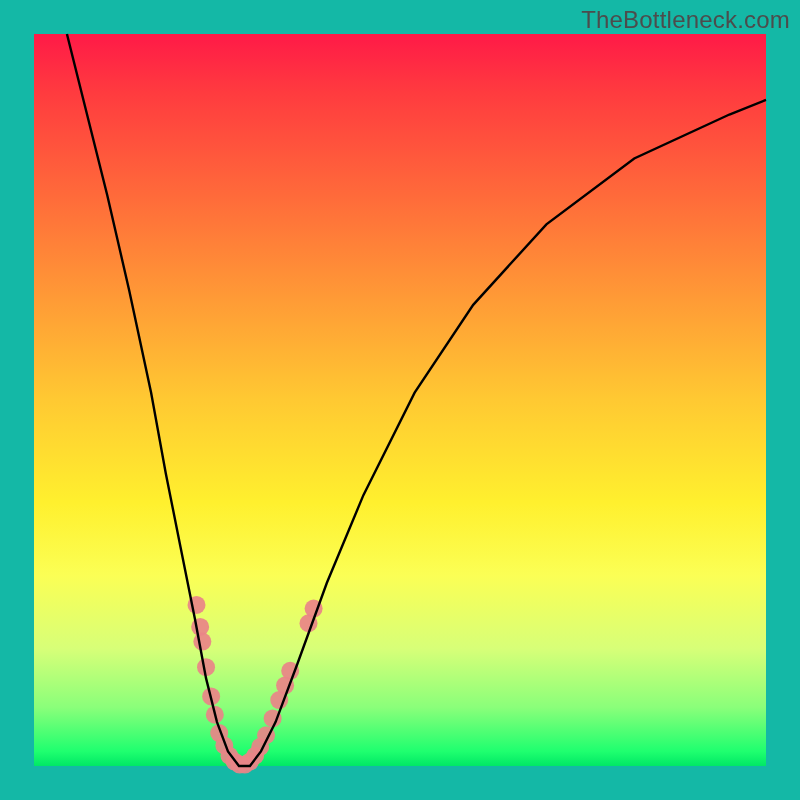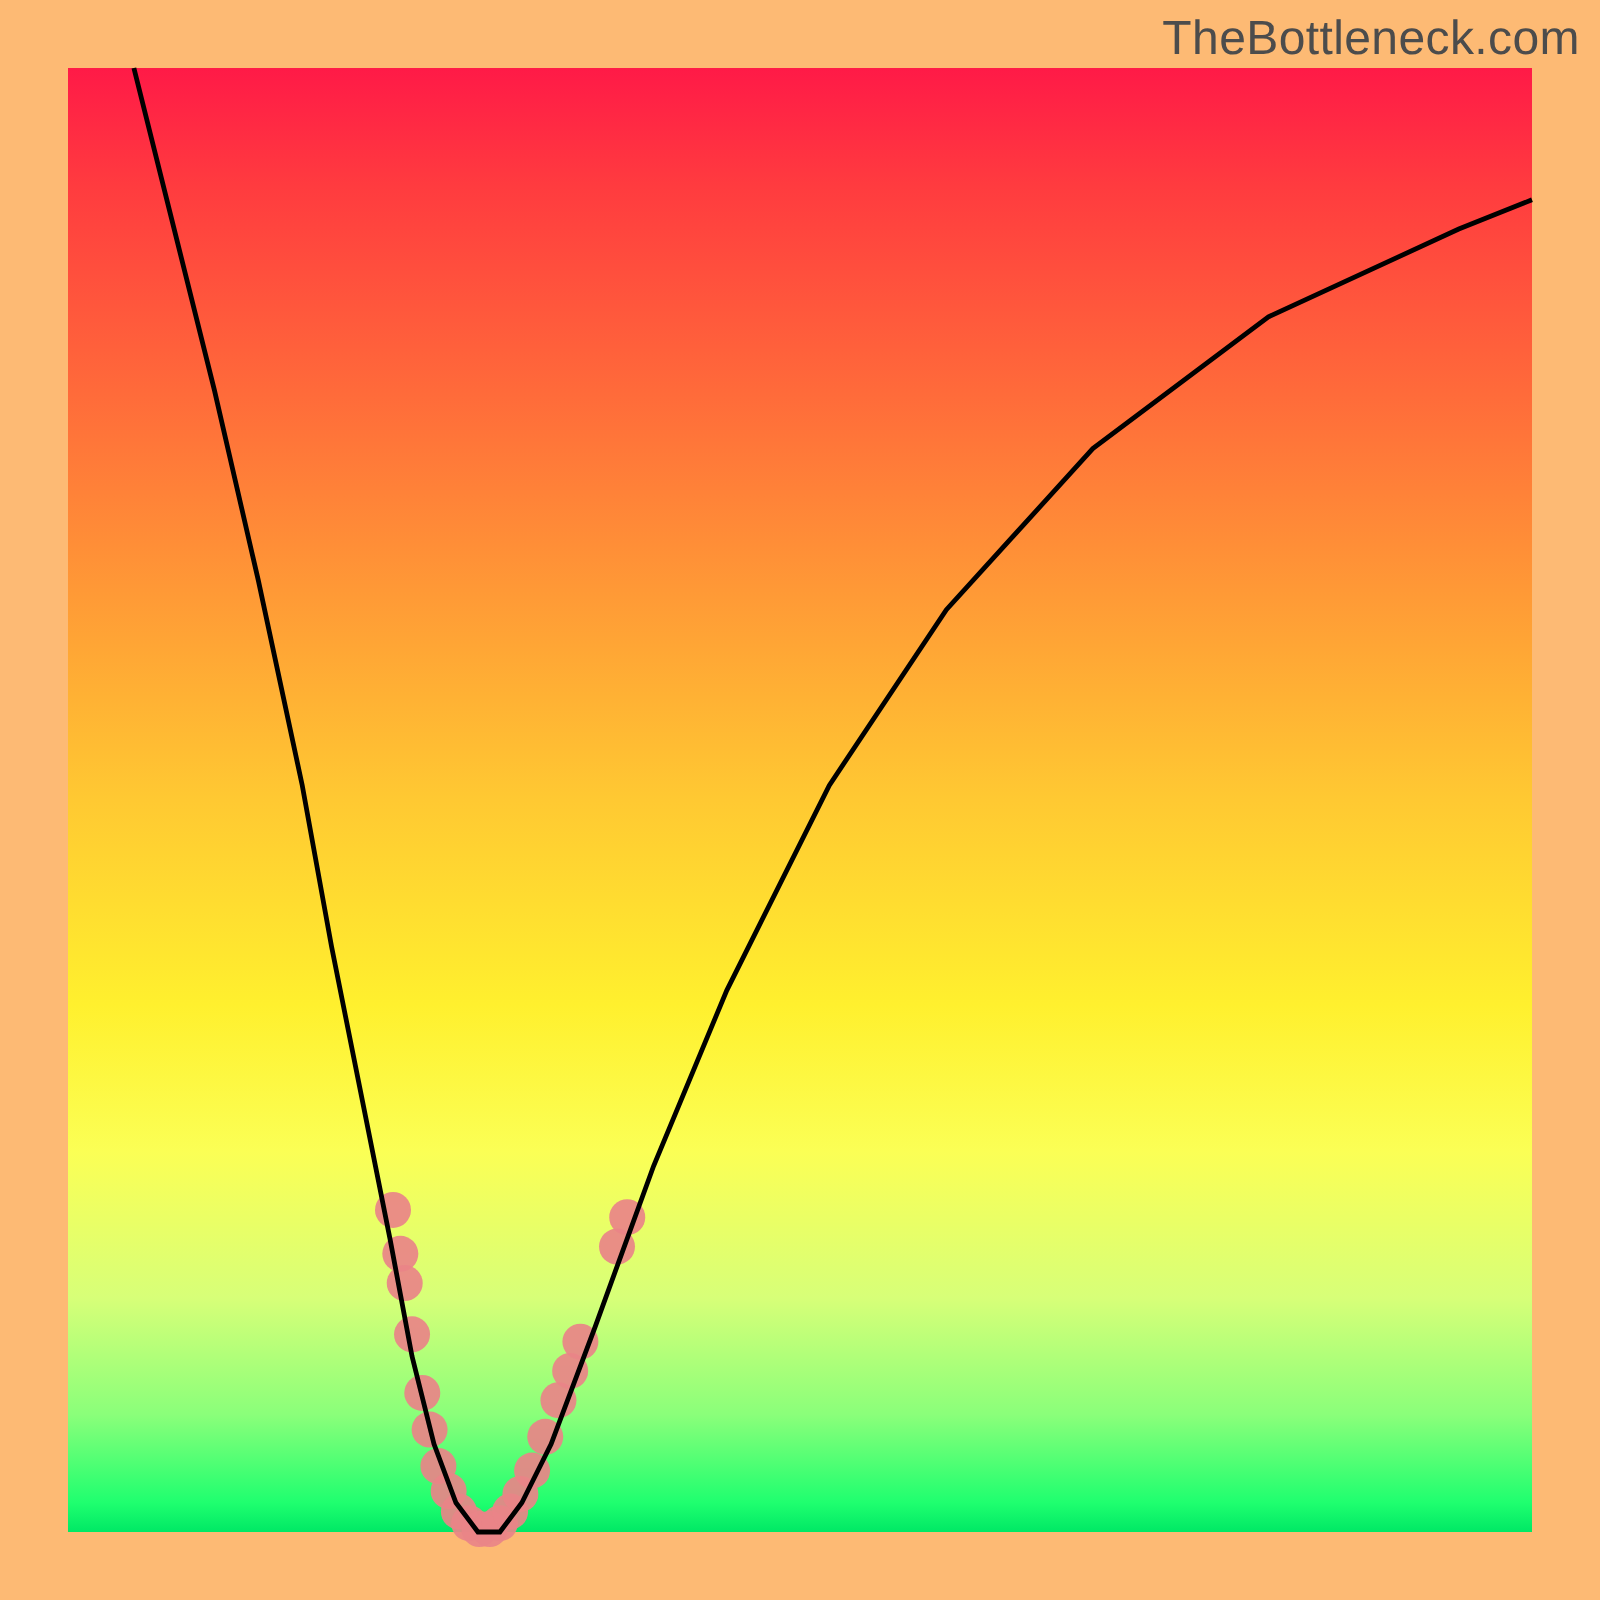--- a/index.html
+++ b/index.html
@@ -10,21 +10,21 @@
     overflow: hidden;
     background: #000;
     font-family: Arial, Helvetica, sans-serif;
   }
   .frame {
     position: absolute;
     left: 0;
     top: 0;
     width: 800px;
     height: 800px;
-    background: #fdba74;
+    background: #14b8a6;
   }
   .plot-area {
     position: absolute;
     left: 34px;
     top: 34px;
     width: 732px;
     height: 732px;
     background: linear-gradient(to bottom,
       #ff1a47 0%,
       #ff3b3f 8%,

